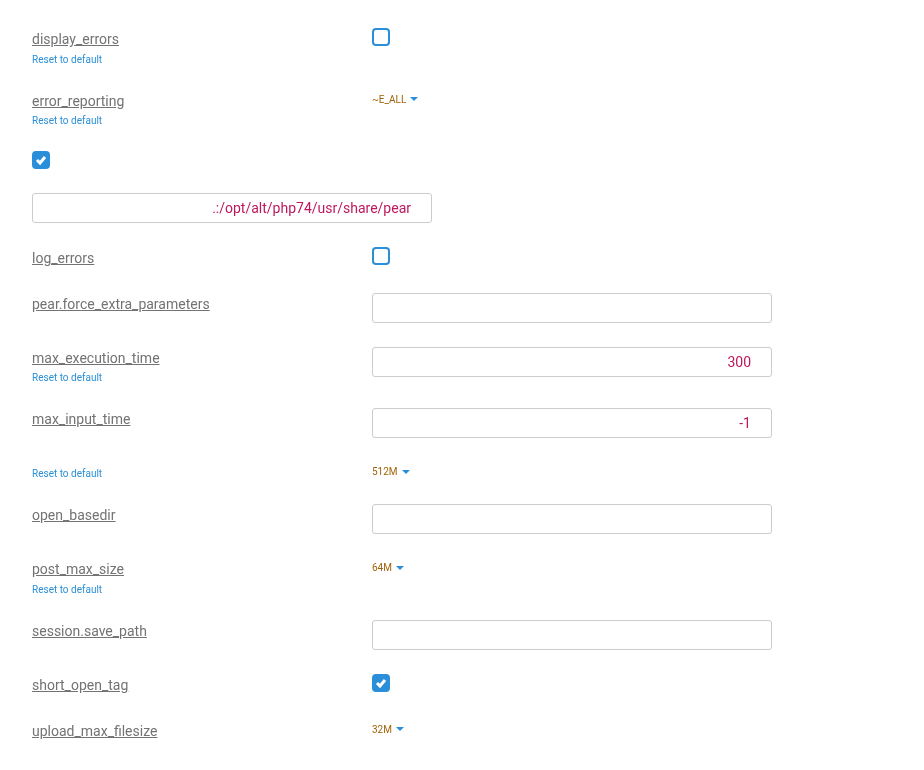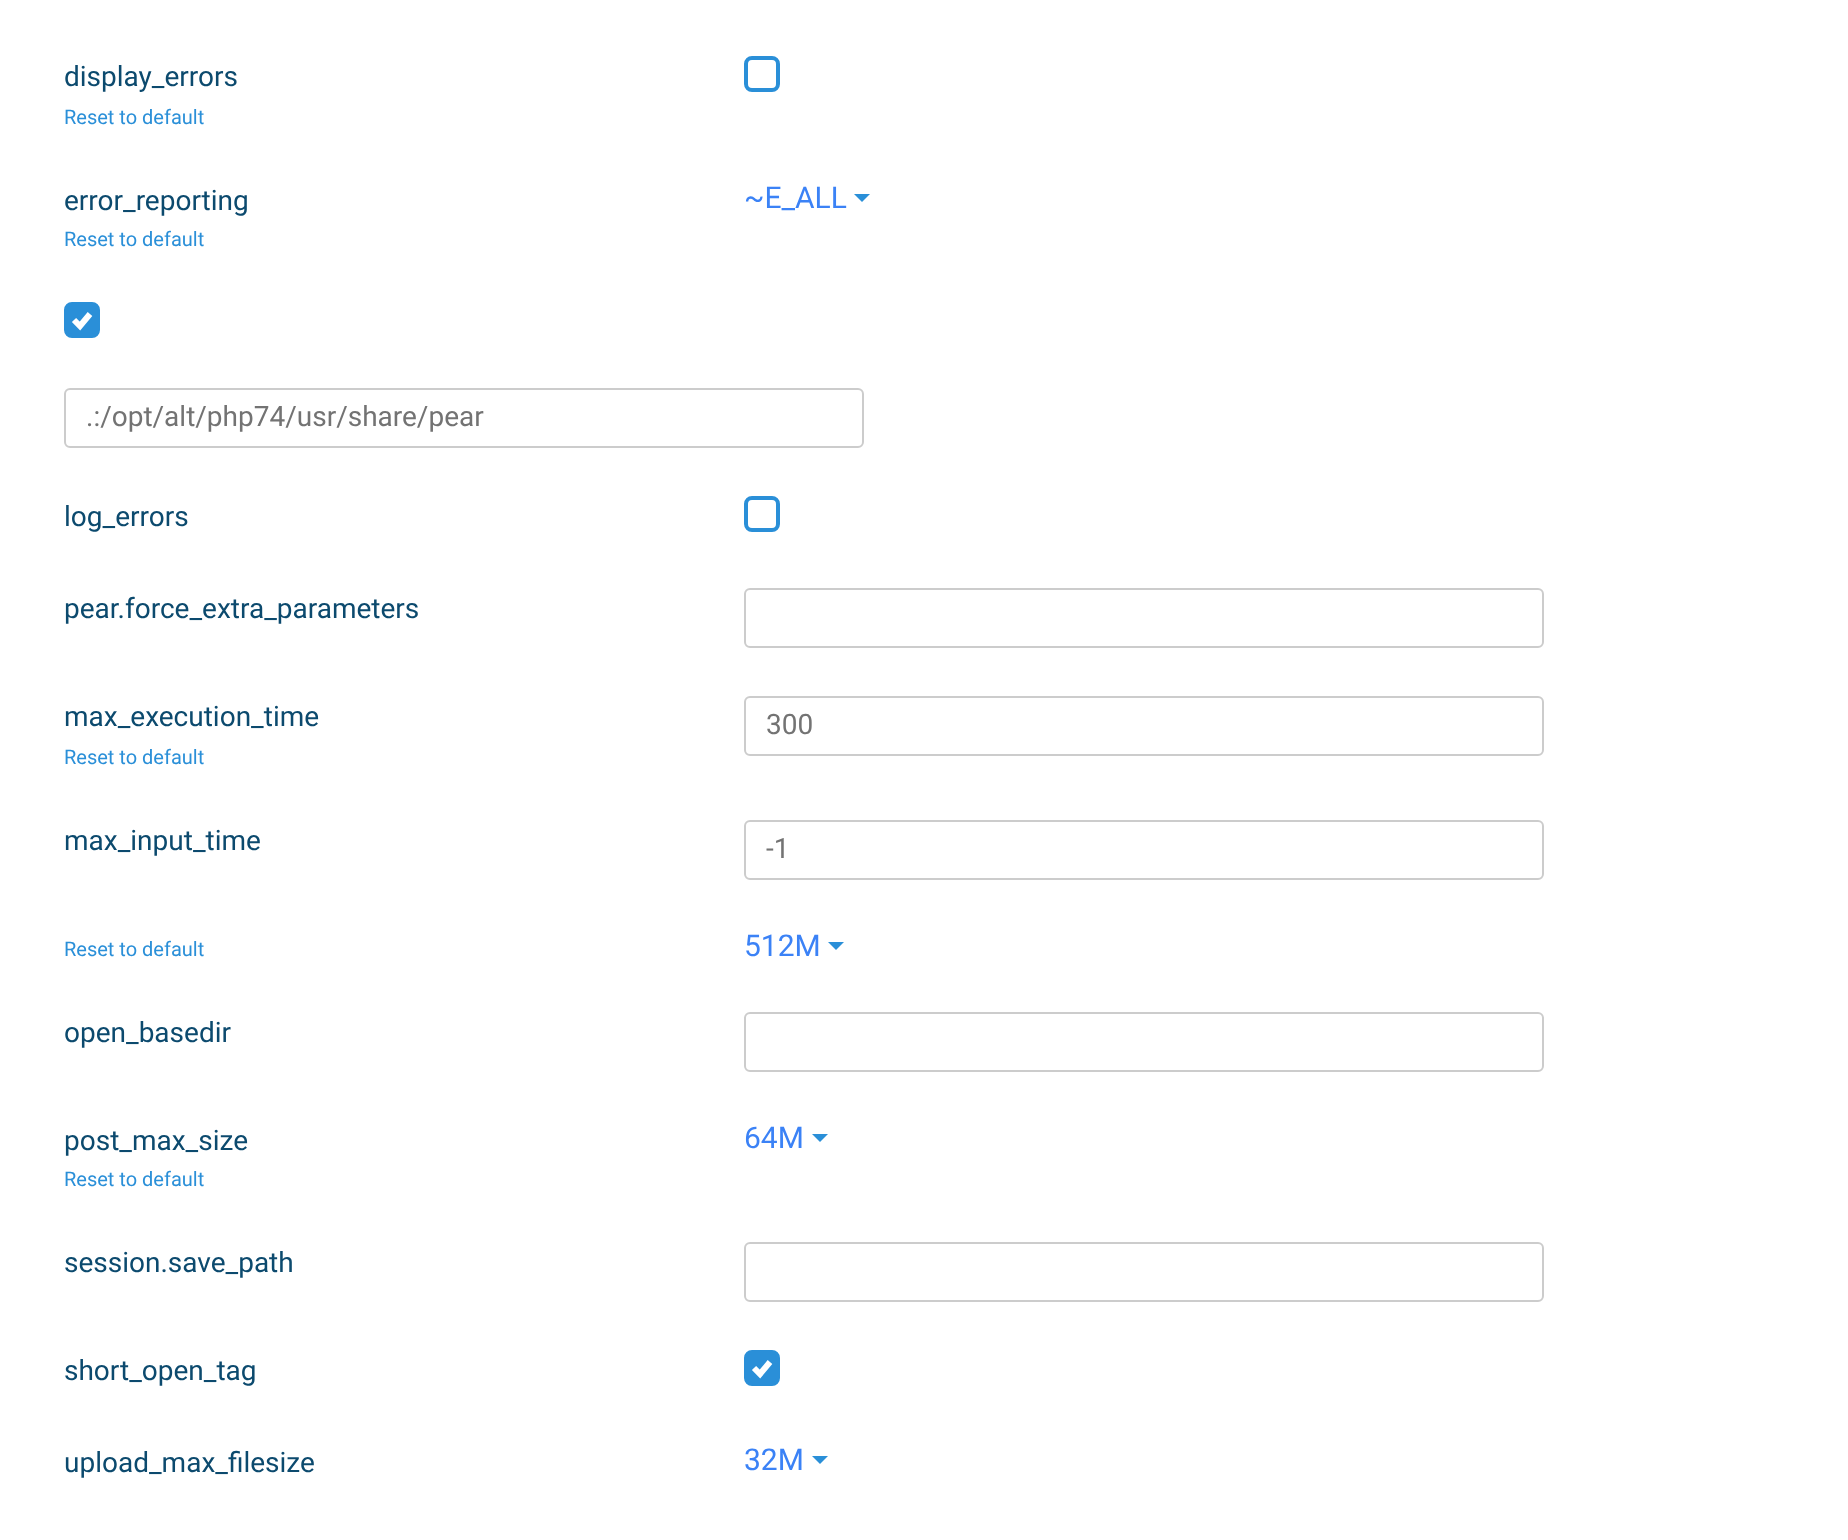--- a/index.html
+++ b/index.html
@@ -15,23 +15,24 @@
     display: flex;
     align-items: flex-start;
     margin-bottom: 24px;
   }
   .label-col {
     width: 340px;
     flex-shrink: 0;
     padding-top: 2px;
   }
   .label-text {
-    color: #0c4a6e;
+    color: #737373;
     font-size: 14px;
     line-height: 1.4;
+    text-decoration: underline;
   }
   .reset-link {
     color: #2a8fd8;
     font-size: 10px;
     cursor: pointer;
     margin-top: 3px;
     display: inline-block;
   }
   .value-col {
     flex: 0 0 400px;
@@ -59,28 +60,29 @@
     height: 12px;
     stroke: #fff;
     stroke-width: 3;
     fill: none;
   }
   .text-input {
     width: 100%;
     height: 30px;
     border: 1px solid #ccc;
     border-radius: 3px;
-    padding: 4px 10px;
+    padding: 4px 20px;
     font-size: 14px;
-    color: #737373;
+    color: #be185d;
     font-family: inherit;
+    text-align: right;
   }
   .dropdown {
-    color: #3b82f6;
-    font-size: 15px;
+    color: #a16207;
+    font-size: 10px;
     cursor: pointer;
     display: inline-flex;
     align-items: center;
     gap: 3px;
   }
   .dropdown .caret {
     display: inline-block;
     width: 0;
     height: 0;
     border-left: 4px solid transparent;

